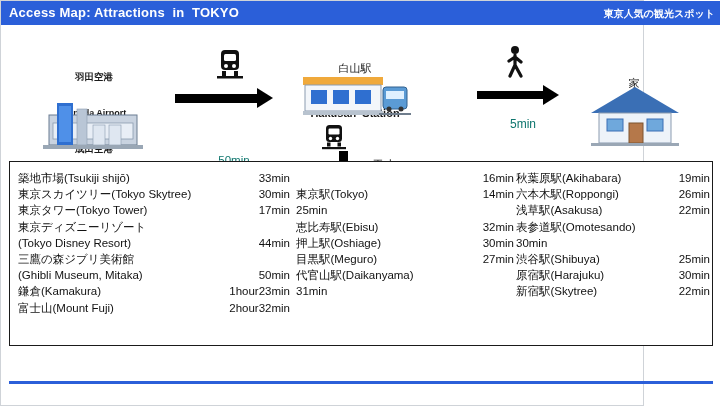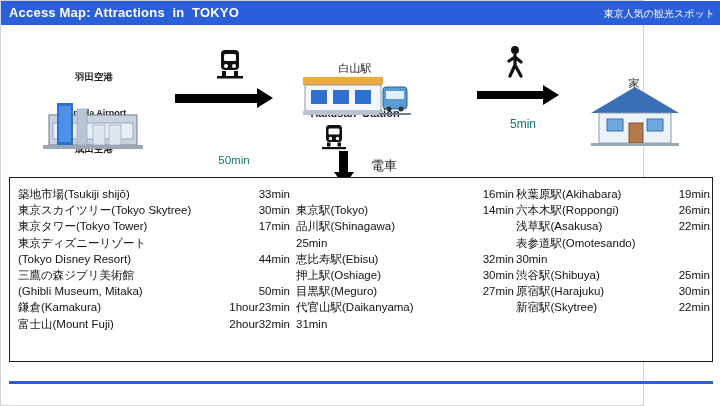--- a/index.html
+++ b/index.html
@@ -38,21 +38,21 @@
     left: 8px; top: 4px;
     font-size: 13px;
     font-weight: bold;
     letter-spacing: 0.2px;
     white-space: pre;
   }
   .header-badge {
     position: absolute;
     right: 6px; top: 6px;
     font-size: 10px;
-    font-weight: normal;
+    font-weight: bold;
     color: #ffffff;
     white-space: pre;
   }
 
   
   .diagram {
     position: absolute;
     left: 12px; top: 24px;
     width: 720px;
     height: 135px;
@@ -200,21 +200,20 @@
 
   
   .panel {
     position: absolute;
     left: 8px; top: 160px;
     width: 704px;
     height: 185px;
     border: 1.5px solid #1a1a1a;
     box-sizing: border-box;
     background: #ffffff;
-    margin-top: 16px;
   }
   .col {
     position: absolute;
     top: 8px;
     font-size: 11.5px;
     line-height: 16.2px;
     color: #111;
   }
   .col1 { left: 8px;   width: 272px; }
   .col2 { left: 286px; width: 218px; }
@@ -375,21 +374,20 @@
       <div class="row"><span class="name">(Tokyo Disney Resort)</span><span class="time">44min</span></div>
       <div class="row"><span class="name">三鷹の森ジブリ美術館</span><span class="time"></span></div>
       <div class="row"><span class="name">(Ghibli Museum, Mitaka)</span><span class="time">50min</span></div>
       <div class="row"><span class="name">鎌倉(Kamakura)</span><span class="time">1hour23min</span></div>
       <div class="row"><span class="name">富士山(Mount Fuji)</span><span class="time">2hour32min</span></div>
     </div>
 
     <div class="col col2">
       <div class="row"><span class="time">16min</span></div>
       <div class="row"><span class="name">東京駅(Tokyo)</span><span class="time">14min</span></div>
-      <div class="row"><span class="name">品川駅(Shinagawa)</span><span class="time"></span></div>
       <div class="row"><span class="name">25min</span><span class="time"></span></div>
       <div class="row"><span class="name">恵比寿駅(Ebisu)</span><span class="time">32min</span></div>
       <div class="row"><span class="name">押上駅(Oshiage)</span><span class="time">30min</span></div>
       <div class="row"><span class="name">目黒駅(Meguro)</span><span class="time">27min</span></div>
       <div class="row"><span class="name">代官山駅(Daikanyama)</span><span class="time"></span></div>
       <div class="row"><span class="name">31min</span><span class="time"></span></div>
     </div>
 
     <div class="col col3">
       <div class="row"><span class="name">秋葉原駅(Akihabara)</span><span class="time">19min</span></div>

